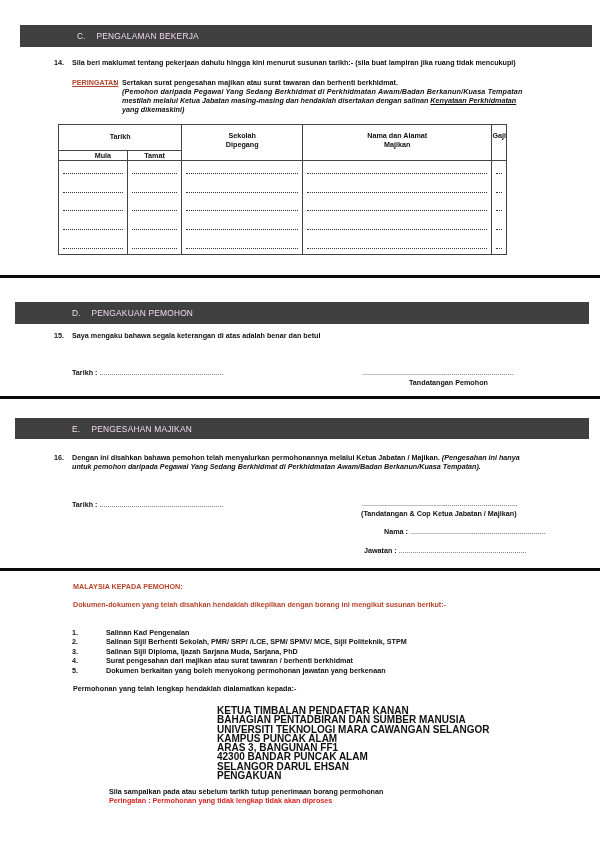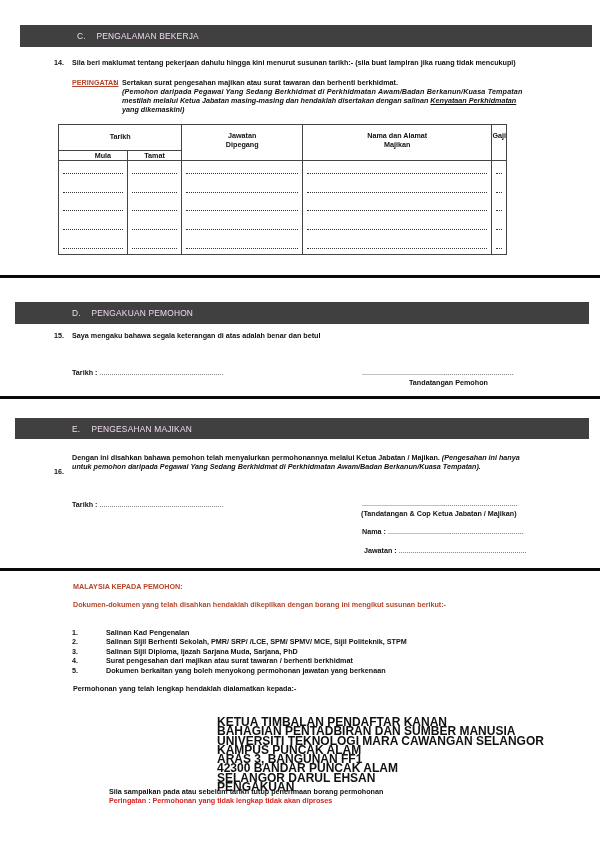--- a/index.html
+++ b/index.html
@@ -17,21 +17,21 @@
   .brightred { color: #d8231f; }
   table.work { position: absolute; left: 58px; top: 124px; width: 449px; border-collapse: collapse;
                font-size: 7.2px; font-weight: bold; }
   table.work td, table.work th { border: 1px solid #444; padding: 0; text-align: center; }
   table.work th { font-weight: bold; vertical-align: top; }
   table.work tbody td { border-top: none; border-bottom: none; height: 18.6px; vertical-align: middle; }
   table.work tbody tr:last-child td { border-bottom: 1px solid #444; }
   .dots { display: block; border-bottom: 1px dotted #333; margin: 0 4px; height: 7px; }
   .list-row { position: absolute; left: 72px; line-height: 9.3px; white-space: nowrap; font-weight: bold; font-size: 7.2px; }
   .list-row .num { display: inline-block; width: 34px; }
-  .addr { position: absolute; left: 217px; top: 706px; font-weight: bold; font-size: 12px; line-height: 9.3px; margin-top: 12px; }
+  .addr { position: absolute; left: 217px; top: 706px; font-weight: bold; font-size: 10px; line-height: 9.3px; }
   .addr div { white-space: nowrap; }
 </style>
 </head>
 <body>
 
 <div class="band" style="left:20px; top:25px; width:572px; height:22px;">
   <span class="letter">C.</span>
   <span>PENGALAMAN BEKERJA</span>
 </div>
 
@@ -45,21 +45,21 @@
 <div class="txt b i" style="left:122px; top:96px;">
   <span>mestilah melalui Ketua Jabatan masing-masing dan hendaklah disertakan dengan salinan </span><span class="u">Kenyataan Perkhidmatan</span>
 </div>
 <div class="txt b i" style="left:122px; top:105px;">yang dikemaskini)</div>
 
 <table class="work">
   <thead>
     <tr style="height:26px;">
       <th colspan="2" style="width:106px; border-bottom:1px solid #444; padding-top:7px;">Tarikh</th>
       <th rowspan="2" style="width:126px; padding-top:6px;">
-        <div>Jawatan</div>
+        <div>Sekolah</div>
         <div>Dipegang</div>
       </th>
       <th rowspan="2" style="width:200px; padding-top:6px;">
         <div>Nama dan Alamat</div>
         <div>Majikan</div>
       </th>
       <th rowspan="2" style="padding-top:6px;">Gaji</th>
     </tr>
     <tr style="height:10px;">
       <th style="width:50px;padding-left:20px;">Mula</th>
@@ -171,33 +171,33 @@
 <div class="txt" style="left:362px; top:368px;">............................................................................</div>
 <div class="txt b" style="left:409px; top:378px;">Tandatangan Pemohon</div>
 
 <div class="rule" style="top:396px;"></div>
 
 <div class="band" style="left:15px; top:418px; width:574px; height:21px;">
   <span class="letter">E.</span>
   <span>PENGESAHAN MAJIKAN</span>
 </div>
 
-<div class="txt b" style="left:54px; top:467px;">16.</div>
+<div class="txt b" style="left:54px; top:453px;">16.</div>
 <div class="txt b" style="left:72px; top:453px;">
   <span>Dengan ini disahkan bahawa pemohon telah menyalurkan permohonannya melalui Ketua Jabatan / Majikan.  </span><span class="i">(Pengesahan ini hanya</span>
 </div>
 <div class="txt b i" style="left:72px; top:462px;">untuk pemohon daripada Pegawai Yang Sedang Berkhidmat di Perkhidmatan Awam/Badan Berkanun/Kuasa Tempatan).</div>
 
 <div class="txt b" style="left:72px; top:500px;">
   <span>Tarikh : </span><span style="font-weight:normal;">..............................................................</span>
 </div>
 <div class="txt" style="left:362px; top:499px;">..............................................................................</div>
 <div class="txt b" style="left:361px; top:509px;">(Tandatangan &amp; Cop Ketua Jabatan / Majikan)</div>
 
-<div class="txt b" style="left:362px; top:527px;">
+<div class="txt b" style="left:384px; top:527px;">
   <span>Nama : </span><span style="font-weight:normal;">....................................................................</span>
 </div>
 <div class="txt b" style="left:364px; top:546px;">
   <span>Jawatan : </span><span style="font-weight:normal;">................................................................</span>
 </div>
 
 <div class="rule" style="top:568px;"></div>
 
 <div class="txt b red" style="left:73px; top:582px;">MALAYSIA KEPADA PEMOHON:</div>
 <div class="txt b red" style="left:73px; top:600px;">Dokumen-dokumen yang telah disahkan hendaklah dikepilkan dengan borang ini mengikut susunan berikut:-</div>

